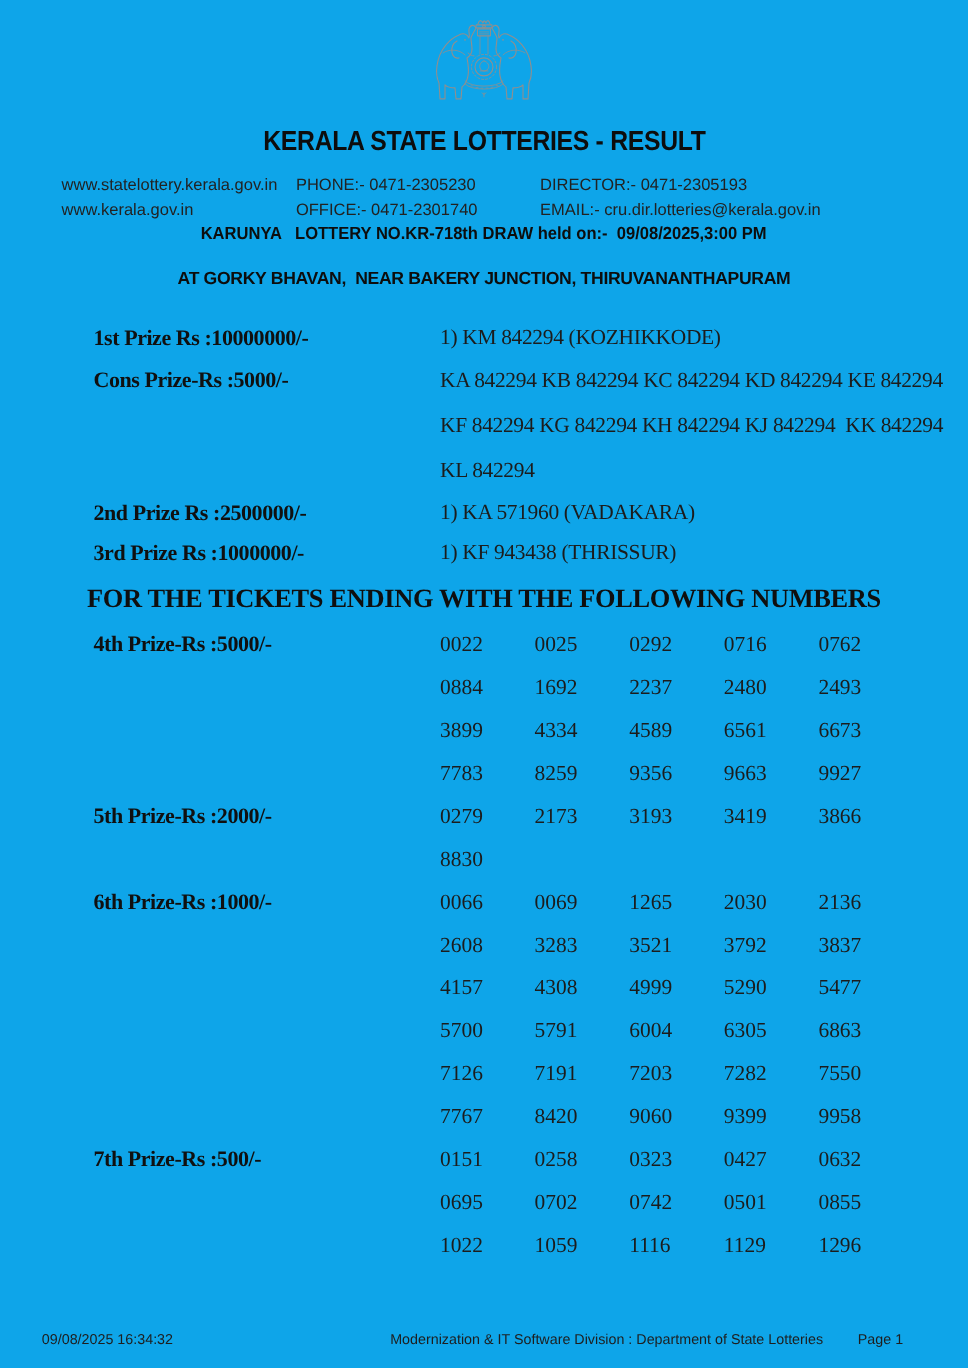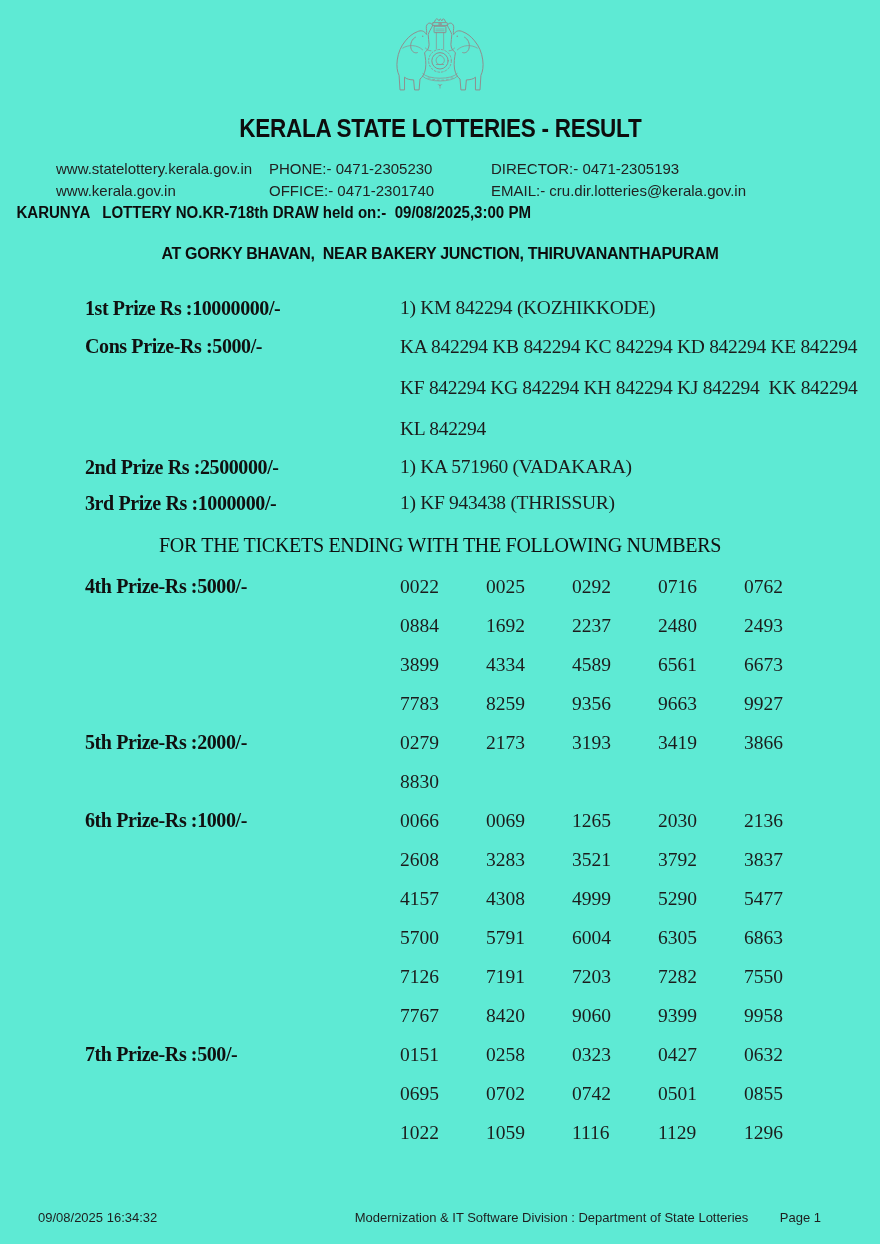--- a/index.html
+++ b/index.html
@@ -1,51 +1,51 @@
 <!DOCTYPE html>
 <html><head>
 <meta charset="utf-8">
 <title>Kerala State Lotteries - Result</title>
 <style>
   html,body{margin:0;padding:0;background:#fff;}
   .page{
-    position:relative;width:880px;height:1244px;background:#5eead4;
+    position:relative;width:880px;height:1244px;background:#0ea5e9;
     overflow:hidden;color:#1f1f1f;
     font-family:"Liberation Serif", serif;
   }
   .emblem{display:block;margin:8px auto 0 auto;}
   .title-wrap{margin-top:4px;text-align:center;}
   .title-text{
     display:inline-block;transform:scaleX(0.9);transform-origin:center;
     font-family:"Liberation Sans", sans-serif;font-weight:bold;
     font-size:25px;line-height:28px;color:#0d0d0d;letter-spacing:-0.3px;
   }
   .contact{
     margin:16px 0 0 56px;display:grid;grid-template-columns:213px 222px auto;
     font-family:"Liberation Sans", sans-serif;font-size:15px;line-height:22px;color:#222;
   }
-  .draw-title-wrap{text-align:left;}
+  .draw-title-wrap{text-align:center;}
   .draw-title{
     display:inline-block;transform:scaleX(0.94);transform-origin:center;
     font-family:"Liberation Sans", sans-serif;font-weight:bold;
     font-size:16px;line-height:22px;color:#0d0d0d;white-space:pre-wrap;
   }
   .venue{
     margin-top:20px;text-align:center;
     font-family:"Liberation Sans", sans-serif;font-weight:bold;
     font-size:16px;line-height:20px;color:#0d0d0d;white-space:pre-wrap;letter-spacing:-0.3px;
   }
   #top-prizes{margin:26px 0 0 85px;}
   .t-row{display:flex;align-items:flex-start;}
   .lh36{line-height:36px;}
   .lh41{line-height:41px;}
   .t-label{width:315px;flex:none;font-weight:bold;font-size:20px;letter-spacing:-0.4px;color:#101010;}
   .t-val{font-size:19.5px;letter-spacing:-0.3px;white-space:pre-wrap;color:#1c1c1c;}
   .section-heading{
-    margin-top:2px;text-align:center;font-weight:normal;font-size:20px;
+    margin-top:2px;text-align:center;font-weight:bold;font-size:24px;
     line-height:44px;letter-spacing:-0.3px;color:#0f0f0f;
   }
   #ending-prizes{margin-left:85px;}
   .e-row{display:flex;line-height:39px;font-size:19.5px;}
   .e-label{width:315px;flex:none;font-weight:bold;font-size:20px;letter-spacing:-0.4px;color:#101010;}
   .e-nums{display:grid;grid-template-columns:repeat(5,86px);}
   .e-num{color:#1c1c1c;}
   .footer{
     position:absolute;left:0;right:0;top:1210px;display:flex;align-items:center;
     font-family:"Liberation Sans", sans-serif;font-size:13px;color:#1e1e1e;

